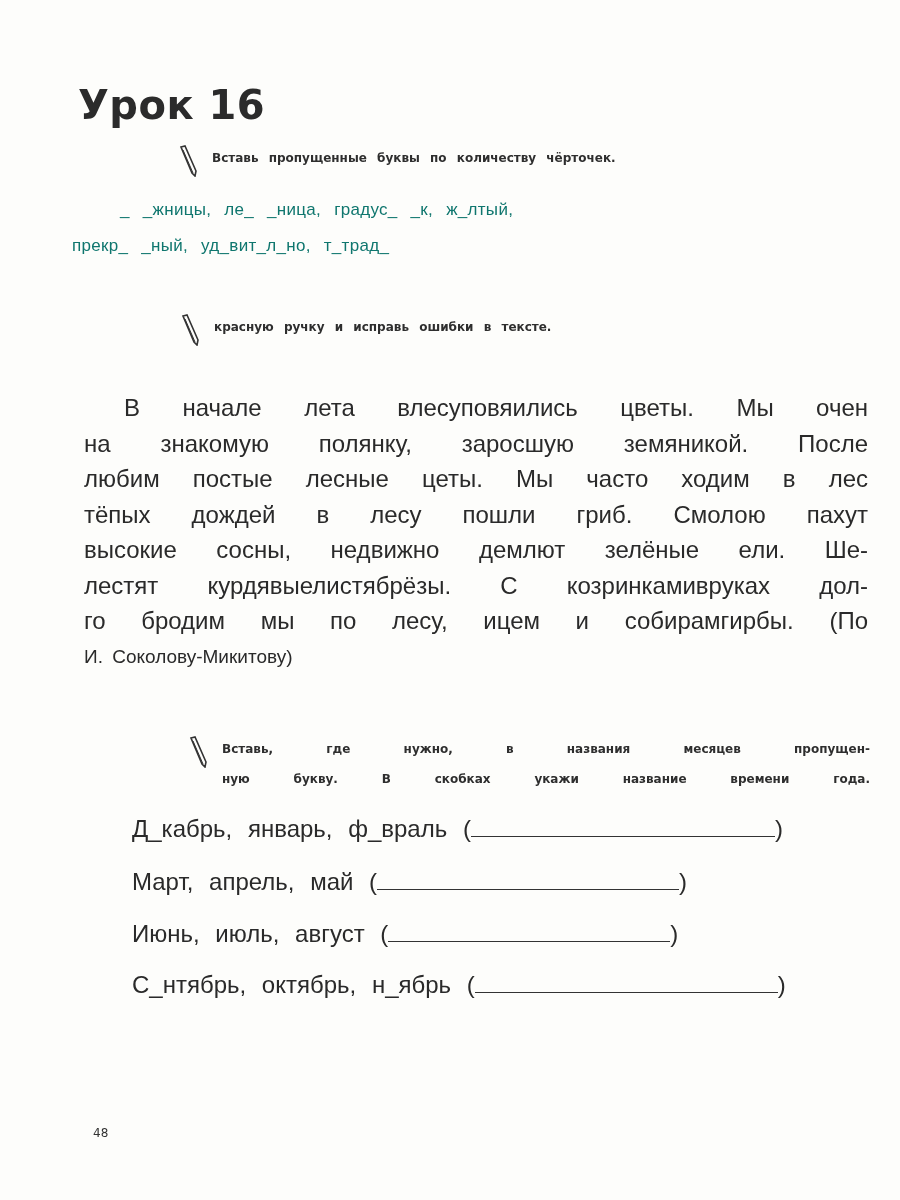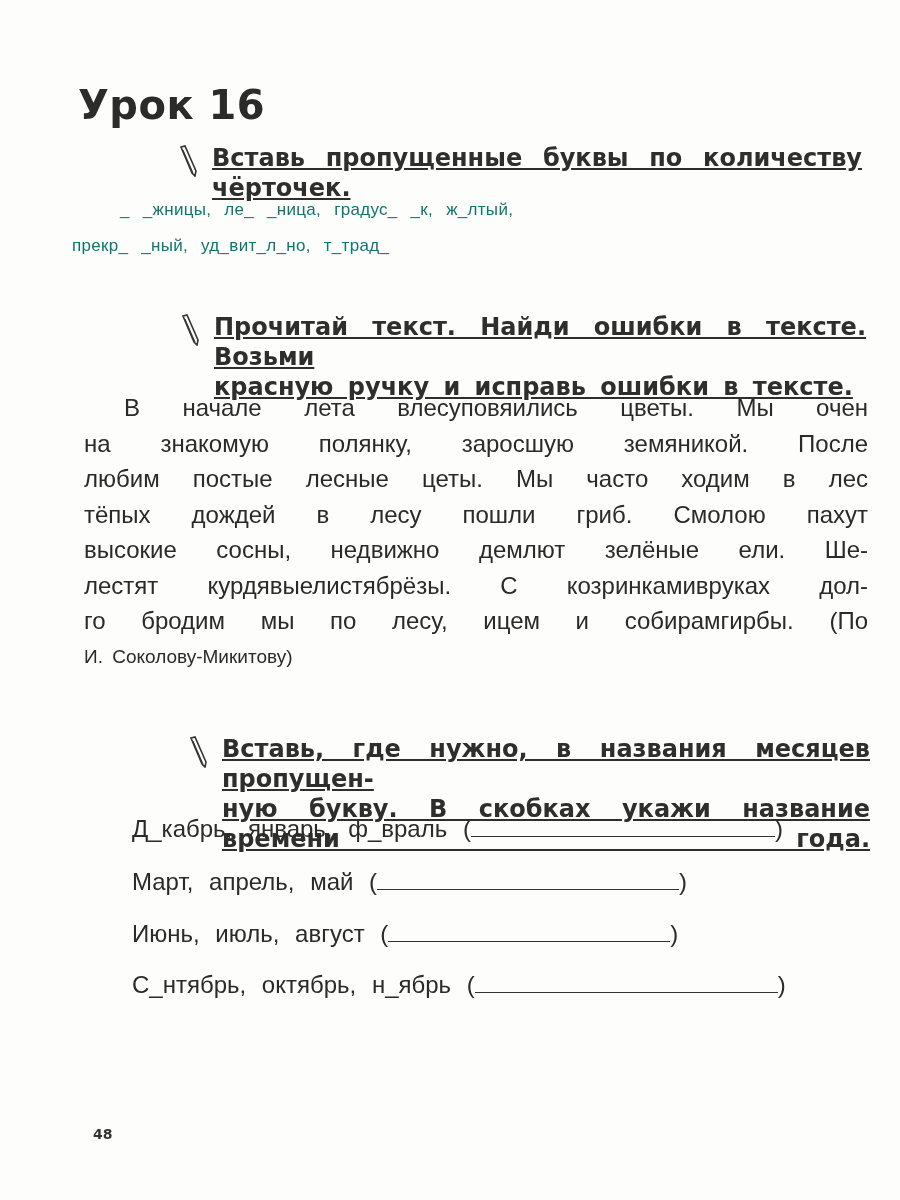--- a/index.html
+++ b/index.html
@@ -8,22 +8,22 @@
     overflow: hidden; color: #2a2a2a;
     font-family: "Liberation Sans", sans-serif;
   }
   .title {
     position: absolute; left: 78px; top: 82px;
     font-family: "DejaVu Sans", sans-serif; font-weight: bold; font-size: 40px;
     color: #2b2b2b; letter-spacing: 0.5px; text-align: center;
   }
   .task {
     position: absolute; font-family: "DejaVu Sans", sans-serif; font-weight: bold;
-    font-size: 24px; color: #2e2e2e; line-height: 30px; text-align: justify;
-    text-align-last: left; word-spacing: 6px; text-decoration: underline;
+    font-size: 12px; color: #2e2e2e; line-height: 30px; text-align: justify;
+    text-align-last: left; word-spacing: 6px;
   }
   .task .pencil {
     position: absolute; left: -34px; top: 2px; width: 22px; height: 32px;
   }
   .line {
     position: absolute; font-size: 17px; color: #0f766e; white-space: nowrap;
     word-spacing: 8px; letter-spacing: 0.3px;
   }
   .para {
     position: absolute; left: 84px; top: 390px; width: 784px;
@@ -33,21 +33,21 @@
   .para .p-line { display: block; text-align: justify; text-align-last: justify; }
   .para .p-line.last { text-align-last: left; }
   .source { font-size: 19px; }
   .month-row {
     position: absolute; left: 132px; font-size: 24px; white-space: nowrap;
     word-spacing: 9px; color: #2a2a2a;
   }
   .paren-blank { display: inline-block; border-bottom: 1.5px solid #333; height: 18px; }
   .page-num {
     position: absolute; left: 93px; top: 1126px; font-family: "DejaVu Sans", sans-serif;
-    font-weight: bold; font-size: 14px; color: #333;
+    font-weight: normal; font-size: 12px; color: #333;
   }
 </style>
 </head>
 <body>
 
 <div class="title">Урок 16</div>
 
 <div class="task" style="left:212px; top:143px; width:650px;">
   <svg class="pencil" viewBox="0 0 22 32">
     <path d="M3 2 L7 1 L18 26 L17 31 L14 28 Z" fill="none" stroke="#333" stroke-width="1.6"></path>
@@ -66,21 +66,20 @@
   <span>прекр_ _ный,</span>
   <span>уд_вит_л_но,</span>
   <span>т_трад_</span>
 </div>
 
 <div class="task" style="left:214px; top:312px; width:652px;">
   <svg class="pencil" viewBox="0 0 22 32">
     <path d="M3 2 L7 1 L18 26 L17 31 L14 28 Z" fill="none" stroke="#333" stroke-width="1.6"></path>
     <line x1="5" y1="5" x2="15" y2="28" stroke="#333" stroke-width="1"></line>
   </svg>
-  <span style="display:block; text-align:justify; text-align-last:justify;">Прочитай текст. Найди ошибки в тексте. Возьми</span>
   <span style="display:block;">красную ручку и исправь ошибки в тексте.</span>
 </div>
 
 <div class="para">
   <span class="p-line" style="padding-left:40px;">В начале лета влесуповяились цветы. Мы очен</span>
   <span class="p-line">на знакомую полянку, заросшую земяникой. После</span>
   <span class="p-line">любим постые лесные цеты. Мы часто ходим в лес</span>
   <span class="p-line">тёпых дождей в лесу пошли гриб. Смолою пахут</span>
   <span class="p-line">высокие сосны, недвижно демлют зелёные ели. Ше-</span>
   <span class="p-line">лестят курдявыелистябрёзы. С козринкамивруках дол-</span>

